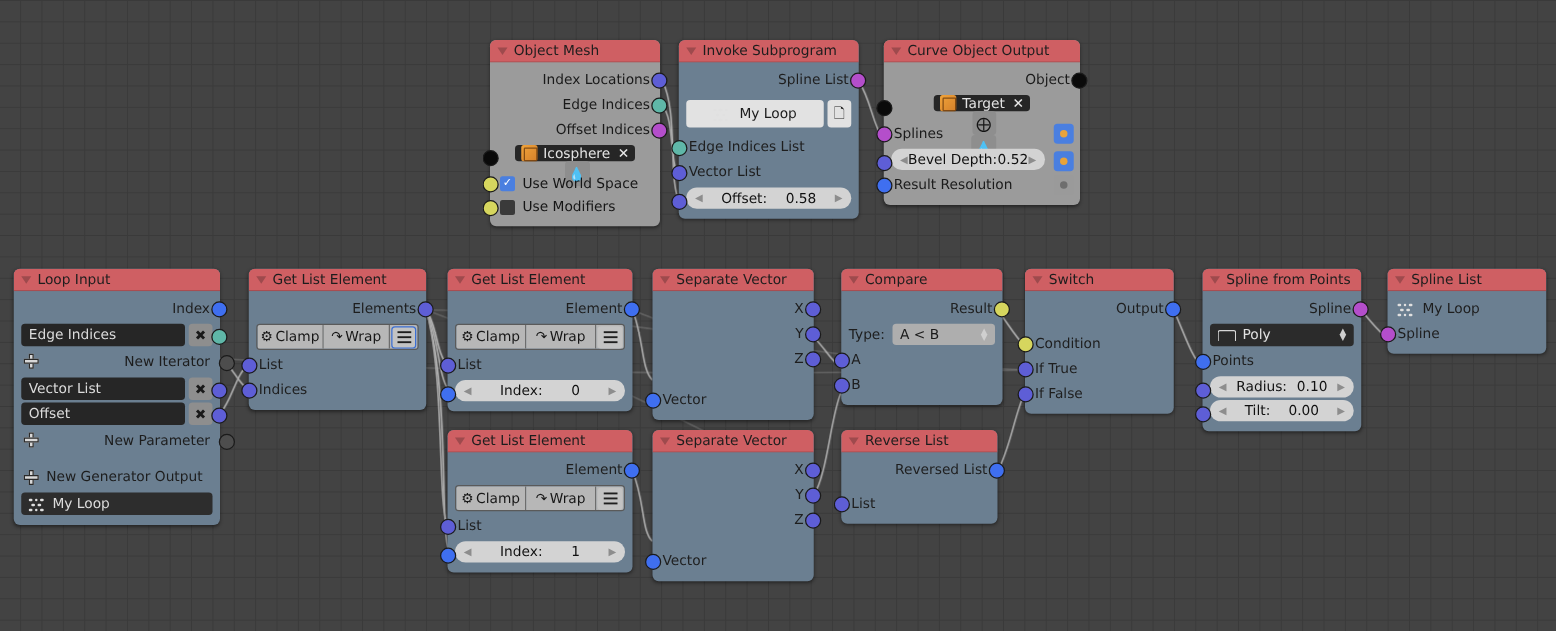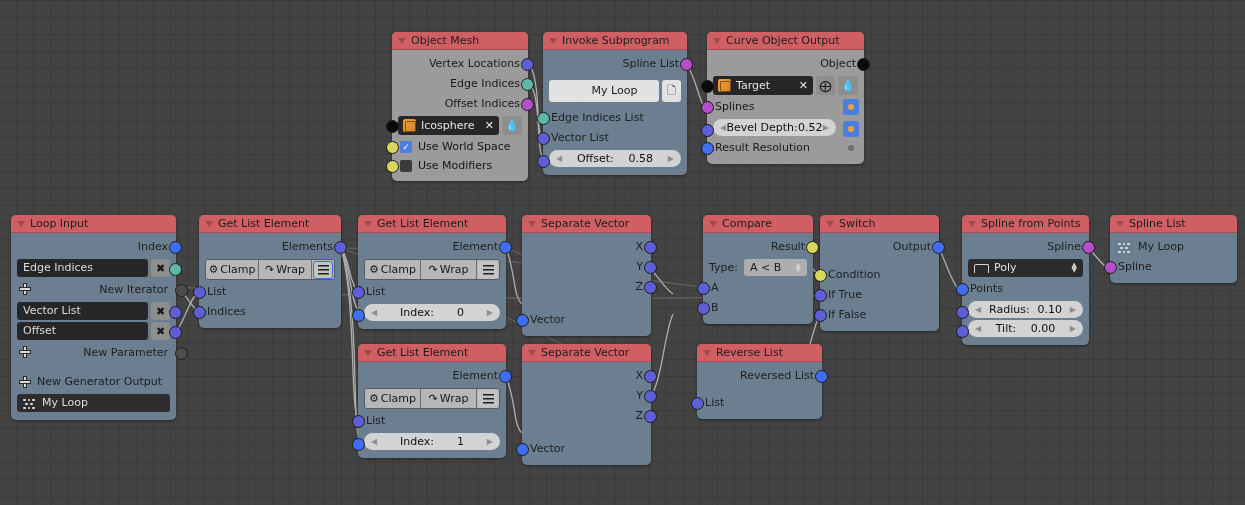--- a/index.html
+++ b/index.html
@@ -155,21 +155,21 @@
     linear-gradient(#1f1f1f,#1f1f1f) 0 8px/100% 1.5px no-repeat;}
   .nodeName{font-size:11px;}
   .rowtxt{pointer-events:none;}
   .typerow{
     display:flex;align-items:center;padding:0 6px;height:21px;gap:6px;font-size:11px;color:#1d1d1d;
   }
   .typerow .enumbox{margin:0;flex:1;height:17px;line-height:17px;}
   .cyclicrow{height:20px;display:flex;align-items:center;padding:0 8px;font-size:11px;color:#1c1c1c;gap:7px;}
   .sqbox{width:13px;height:13px;border-radius:2px;background:#3c3c3c;border:1px solid #2a2a2a;flex:0 0 13px;}
   .objrow{
-    margin:2px 6px;height:19px;display:flex;align-items:center;
+    margin:2px 6px;height:19px;display:flex;align-items:center;flex-direction:column;
   }
   .objfield{
     flex:1;height:19px;border-radius:3px;background:#262626;
     display:flex;align-items:center;padding:0 5px;color:#e3e3e3;font-size:11px;
   }
   .eyedrop{
     width:20px;height:19px;border-radius:3px;background:#8e8e8e;
     display:flex;align-items:center;justify-content:center;margin-left:3px;flex:0 0 20px;
     font-size:11px;color:#141414;
   }
@@ -246,21 +246,21 @@
   </svg>
 
   <div class="node gray" style="left:392px;top:32px;width:136px;">
     <div class="hdr">
       <span class="tri"></span>
       <span class="nodeName">Object Mesh</span>
     </div>
     <div class="body">
       <div class="row out">
         <span class="sock s-blue" style="right:-6px;top:4px;"></span>
-        <span class="rowtxt">Vertex Locations</span>
+        <span class="rowtxt">Index Locations</span>
       </div>
       <div class="row out">
         <span class="sock s-teal" style="right:-6px;top:4px;"></span>
         <span class="rowtxt">Edge Indices</span>
       </div>
       <div class="row out">
         <span class="sock s-purple" style="right:-6px;top:4px;"></span>
         <span class="rowtxt">Offset Indices</span>
       </div>
       <div class="objrow" style="position:relative;">
@@ -605,21 +605,21 @@
         <span class="rowtxt">Z</span>
       </div>
       <div style="height:13px;"></div>
       <div class="row in">
         <span class="sock s-bright" style="left:-6px;top:4px;"></span>
         <span class="rowtxt">Vector</span>
       </div>
     </div>
   </div>
 
-  <div class="node" style="left:703px;top:215px;width:110px;">
+  <div class="node" style="left:673px;top:215px;width:129px;">
     <div class="hdr">
       <span class="tri"></span>
       <span class="nodeName">Compare</span>
     </div>
     <div class="body">
       <div class="row out">
         <span class="sock s-yellow" style="right:-6px;top:4px;"></span>
         <span class="rowtxt">Result</span>
       </div>
       <div class="typerow">
@@ -636,21 +636,21 @@
         <span class="sock s-blue" style="left:-6px;top:4px;"></span>
         <span class="rowtxt">A</span>
       </div>
       <div class="row in">
         <span class="sock s-blue" style="left:-6px;top:4px;"></span>
         <span class="rowtxt">B</span>
       </div>
     </div>
   </div>
 
-  <div class="node" style="left:673px;top:344px;width:125px;margin-left:24px;">
+  <div class="node" style="left:673px;top:344px;width:125px;">
     <div class="hdr">
       <span class="tri"></span>
       <span class="nodeName">Reverse List</span>
     </div>
     <div class="body">
       <div class="row out">
         <span class="sock s-bright" style="right:-6px;top:4px;"></span>
         <span class="rowtxt">Reversed List</span>
       </div>
       <div class="row in" style="margin-top:7px;">

